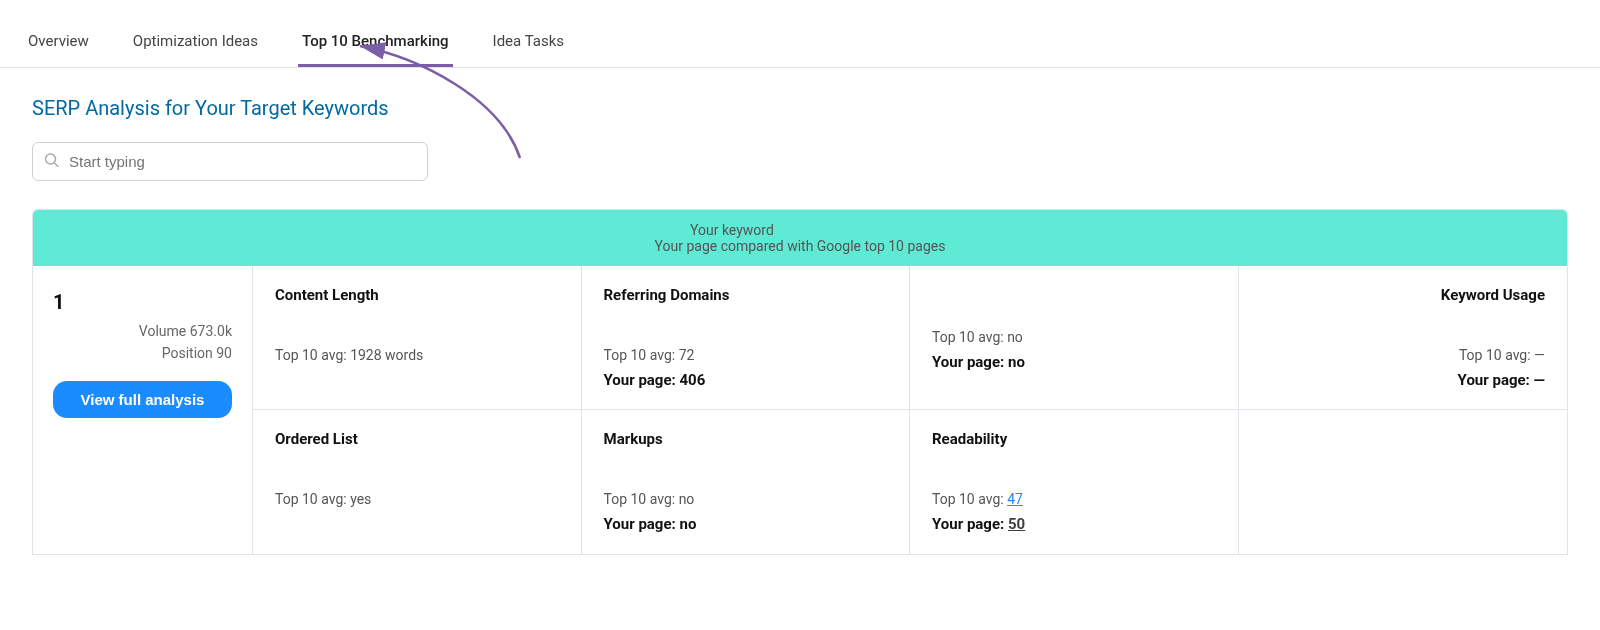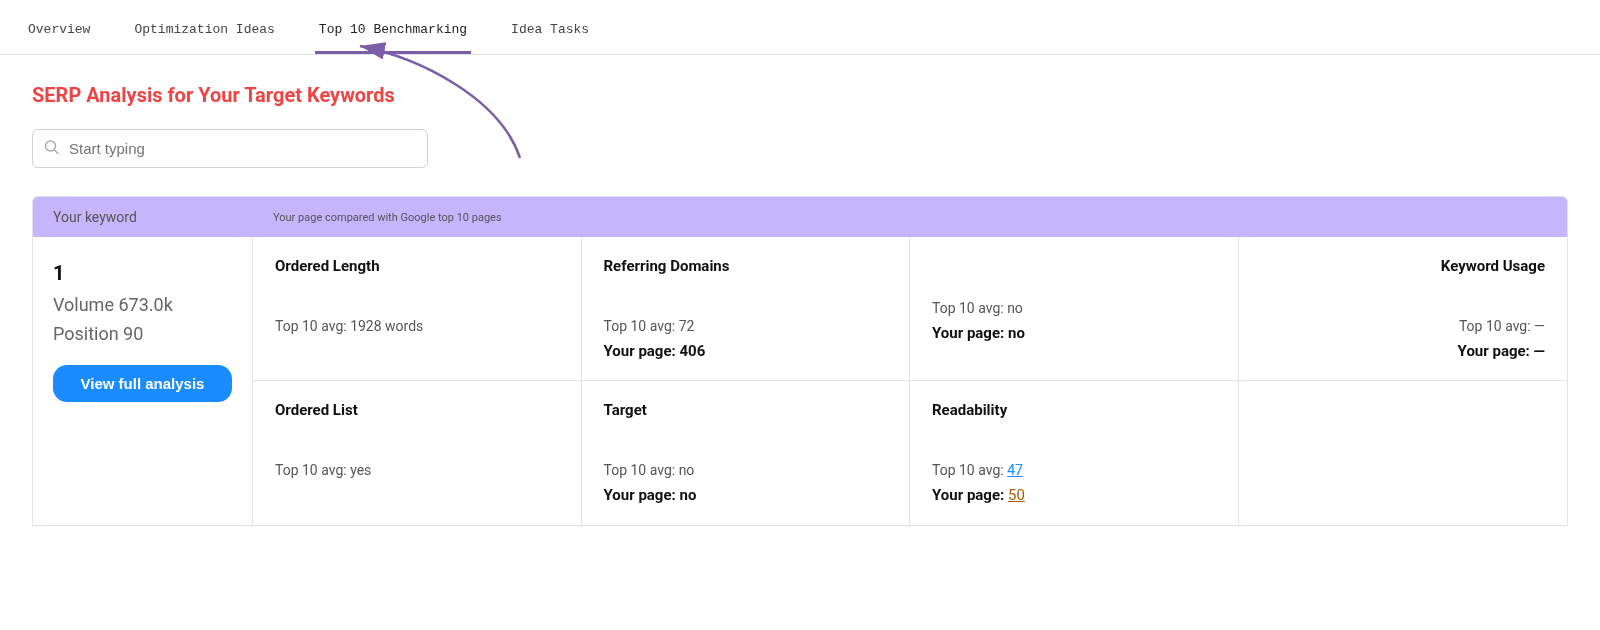--- a/index.html
+++ b/index.html
@@ -18,28 +18,27 @@
     .tab-nav {
       display: flex;
       align-items: center;
       border-bottom: 1px solid #e0e0e8;
       background: #fff;
       padding: 0 24px;
       gap: 36px;
       position: relative;
     }
     .tab-item {
-      padding: 22px 4px 14px;
+      padding: 32px 4px 14px;
       cursor: pointer;
-      font-size: 13px;
+      font-size: 15px;
       color: #444;
       border-bottom: 3px solid transparent;
       white-space: nowrap;
       position: relative;
-      font-family: Liberation Mono, monospace;
     }
     .tab-item.active {
       color: #222;
       border-bottom: 3px solid #7b5ea7;
       font-weight: 500;
     }
 
     
     .arrow-annotation {
       position: absolute;
@@ -48,23 +47,23 @@
       pointer-events: none;
     }
 
     
     .page-content {
       padding: 28px 32px 0 32px;
       background: #fff;
     }
     .page-title {
       font-size: 20px;
-      font-weight: 700;
+      font-weight: 400;
       margin-bottom: 22px;
-      color: #ef4444;
+      color: #0369a1;
     }
 
     
     .search-wrapper {
       position: relative;
       width: 396px;
       margin-bottom: 28px;
     }
     .search-icon-wrap {
       position: absolute;
@@ -82,35 +81,36 @@
       font-size: 15px;
       color: #aaa;
       outline: none;
       background: #fff;
     }
 
     
     .table-header {
       display: flex;
       align-items: center;
-      background: #c4b5fd;
+      background: #5eead4;
       border-radius: 6px 6px 0 0;
       padding: 12px 20px;
       gap: 0;
       border: 1px solid #e2e3ea;
       border-bottom: none;
+      flex-direction: column;
     }
     .th-keyword {
       width: 220px;
       font-size: 14px;
       color: #555;
       font-weight: 400;
     }
     .th-comparison {
-      font-size: 11px;
+      font-size: 14px;
       color: #555;
       font-weight: 400;
     }
 
     
     .data-row {
       display: flex;
       border: 1px solid #e2e3ea;
       border-top: none;
       background: #fff;
@@ -124,23 +124,24 @@
       display: flex;
       flex-direction: column;
       gap: 6px;
     }
     .keyword-rank {
       font-size: 20px;
       font-weight: 700;
       color: #111;
     }
     .keyword-meta {
-      font-size: 18px;
+      font-size: 14px;
       color: #666;
       line-height: 1.6;
+      text-align: right;
     }
     .view-analysis-btn {
       display: inline-block;
       background: #1a8cff;
       color: #fff;
       border: none;
       border-radius: 14px;
       padding: 10px 18px;
       font-size: 15px;
       font-weight: 600;
@@ -191,24 +192,24 @@
     }
     .metric-page.red {
       color: #e0251a;
     }
     .metric-avg-link {
       color: #1a8cff;
       text-decoration: underline;
       cursor: pointer;
     }
     .metric-page-link {
-      color: #a16207;
+      color: #404040;
       text-decoration: underline;
       cursor: pointer;
-      font-weight: 400;
+      font-weight: 700;
     }
   </style>
 </head>
 <body>
 
 <div class="app-container">
 
   <nav class="tab-nav">
     <div class="tab-item">Overview</div>
     <div class="tab-item">Optimization Ideas</div>
@@ -252,21 +253,21 @@
         <div class="keyword-meta">
           <div>Volume 673.0k</div>
           <div>Position 90</div>
         </div>
         <button class="view-analysis-btn">View full analysis</button>
       </div>
 
       <div class="metrics-grid">
 
         <div class="metric-card">
-          <div class="metric-title">Ordered Length</div>
+          <div class="metric-title">Content Length</div>
           <div class="metric-avg">Top 10 avg: 1928 words</div>
         </div>
 
         <div class="metric-card">
           <div class="metric-title">Referring Domains</div>
           <div class="metric-avg">Top 10 avg: 72</div>
           <div class="metric-page">Your page: 406</div>
         </div>
 
         <div class="metric-card">
@@ -279,21 +280,21 @@
           <div class="metric-avg">Top 10 avg: —</div>
           <div class="metric-page">Your page: —</div>
         </div>
 
         <div class="metric-card">
           <div class="metric-title">Ordered List</div>
           <div class="metric-avg">Top 10 avg: yes</div>
         </div>
 
         <div class="metric-card">
-          <div class="metric-title">Target</div>
+          <div class="metric-title">Markups</div>
           <div class="metric-avg">Top 10 avg: no</div>
           <div class="metric-page">Your page: no</div>
         </div>
 
         <div class="metric-card">
           <div class="metric-title">Readability</div>
           <div class="metric-avg">
             Top 10 avg: <span class="metric-avg-link">47</span>
           </div>
           <div class="metric-page">

